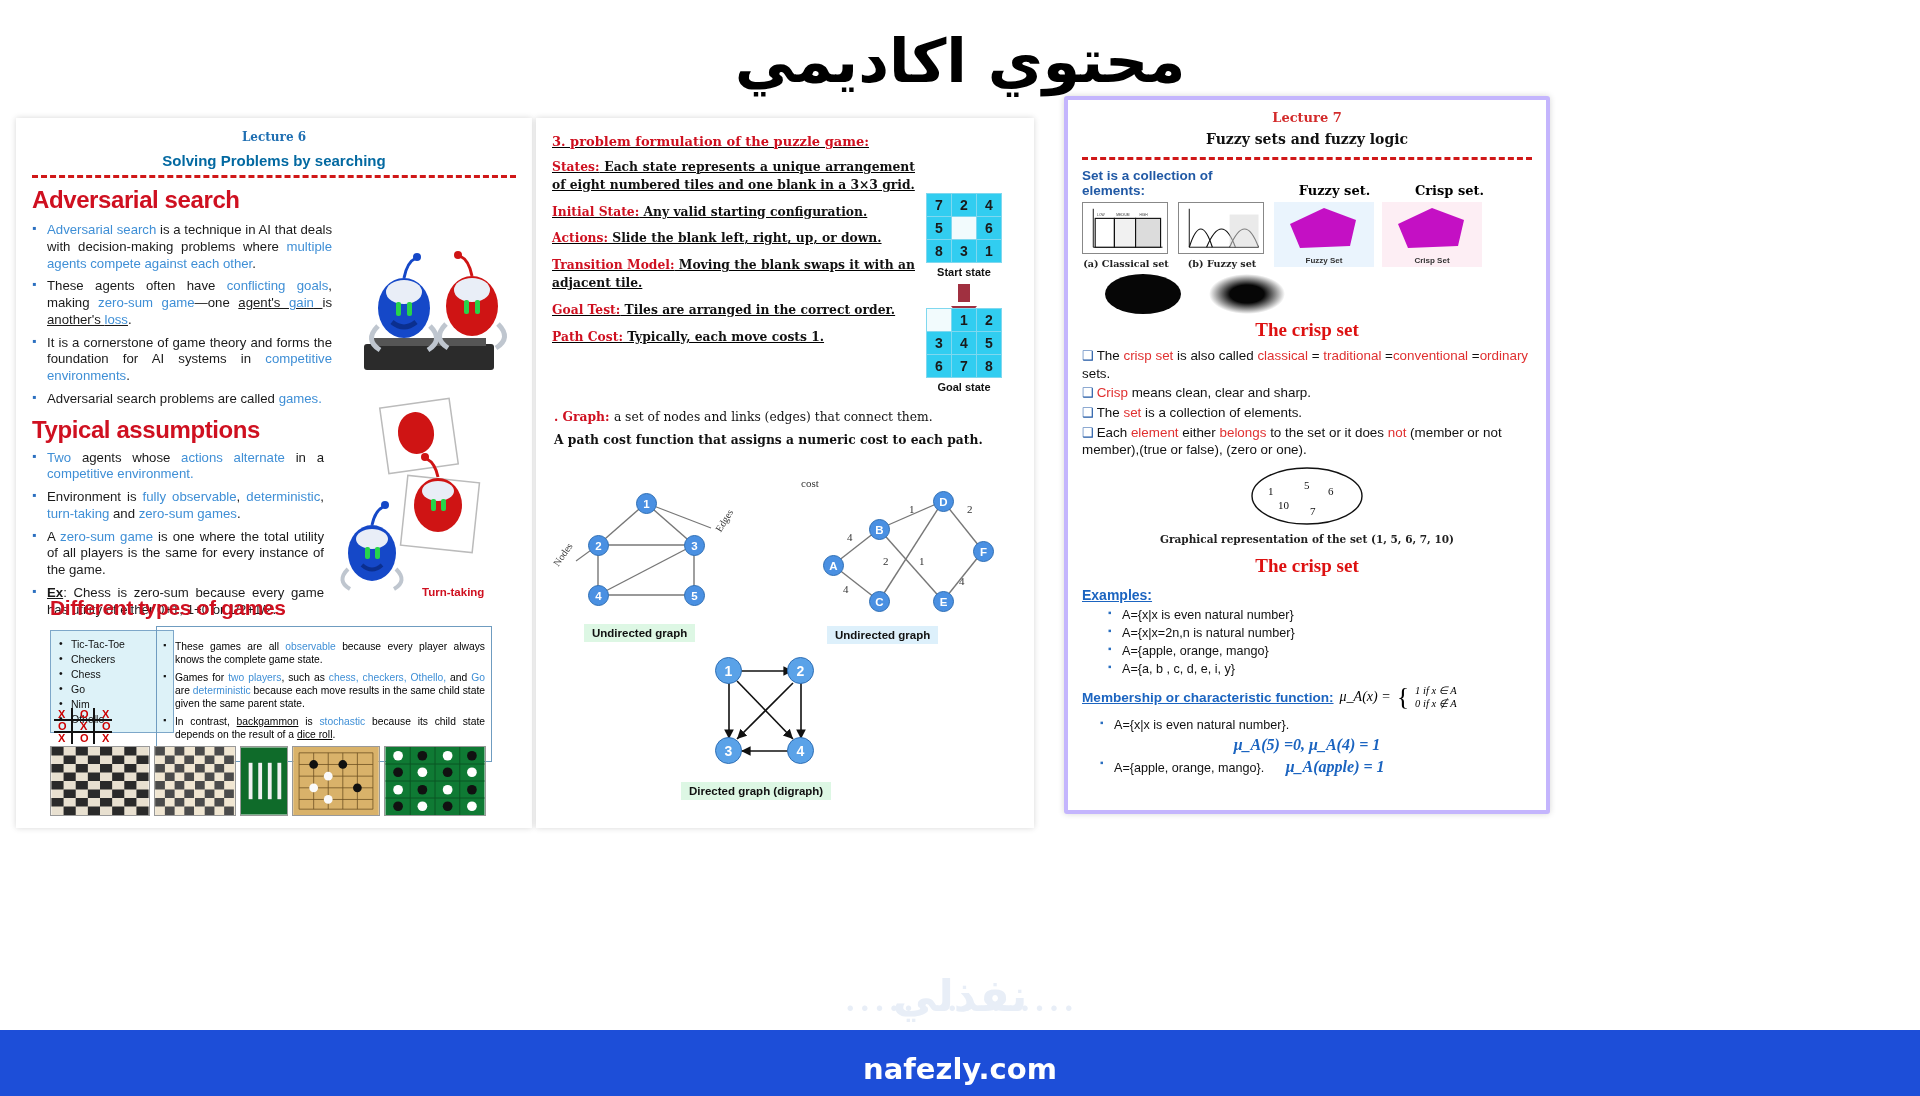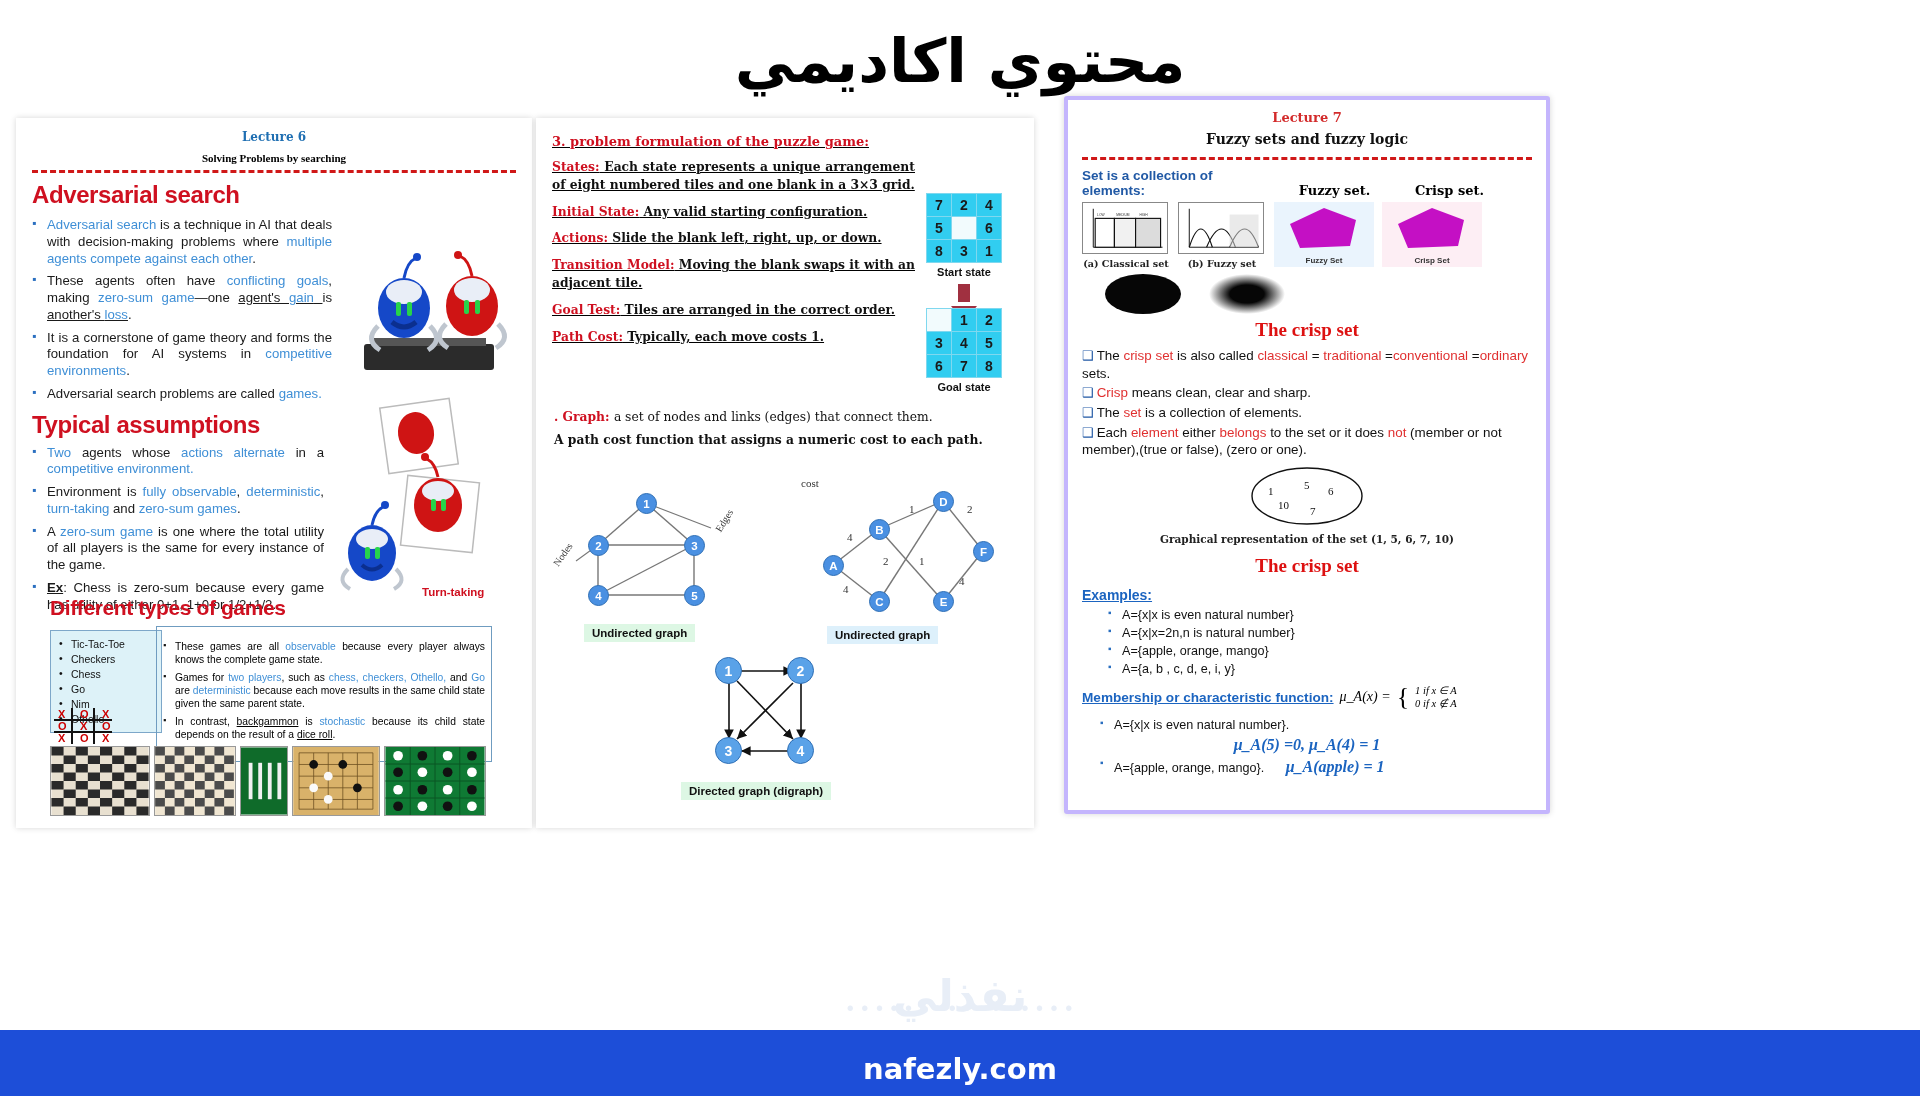--- a/index.html
+++ b/index.html
@@ -58,22 +58,22 @@
   #slide-right { left: 1064px; top: 96px;  width: 486px; height: 718px;
                  border: 4px solid #c4b5fd; border-radius: 3px; }
 
   .dotline { border-top: 3px dashed #d01818; margin: 6px 0 8px 0; }
 
   .lect-label {
     text-align: center; color: #1f6fb2;
     font-family: "DejaVu Serif", serif; font-weight: bold; font-size: 12px;
   }
   .lect-sub {
-    text-align: center; color: #000000;
-    font-family: Liberation Serif, serif; font-weight: bold; font-size: 11px;
+    text-align: center; color: #0369a1;
+    font-family: Liberation Sans, sans-serif; font-weight: bold; font-size: 15px;
     margin-top: 8px;
   }
   h2.redhead {
     color: #cf1020; font-size: 24px; font-weight: bold;
     font-family: "Liberation Sans", sans-serif;
     letter-spacing: -0.4px;
   }
   ul.blist { list-style: none; margin: 6px 0 0 0; }
   ul.blist > li {
     position: relative; padding-left: 15px; margin-bottom: 6px;
@@ -92,21 +92,21 @@
   .robot-a { position: absolute; left: 330px; top: 130px; width: 185px; height: 135px; }
   .robot-b { position: absolute; left: 310px; top: 275px; width: 205px; height: 200px; }
 
   .turn-taking-lbl {
     position: absolute; left: 406px; top: 468px;
     color: #cf1020; font-size: 11.5px; font-weight: bold;
   }
 
   .games-box {
     position: absolute; left: 34px; top: 512px;
-    width: 112px; border: 1px solid #7da7c9; background: #ddf2f8;
+    width: 124px; border: 1px solid #7da7c9; background: #ddf2f8;
     padding: 6px 4px 6px 4px;
   }
   .games-box ul { list-style: none; }
   .games-box li {
     font-size: 10.5px; color: #111; line-height: 1.42;
     position: relative; padding-left: 16px;
   }
   .games-box li::before {
     content: "\2022"; position: absolute; left: 4px; top: -1px; color: #111;
   }

